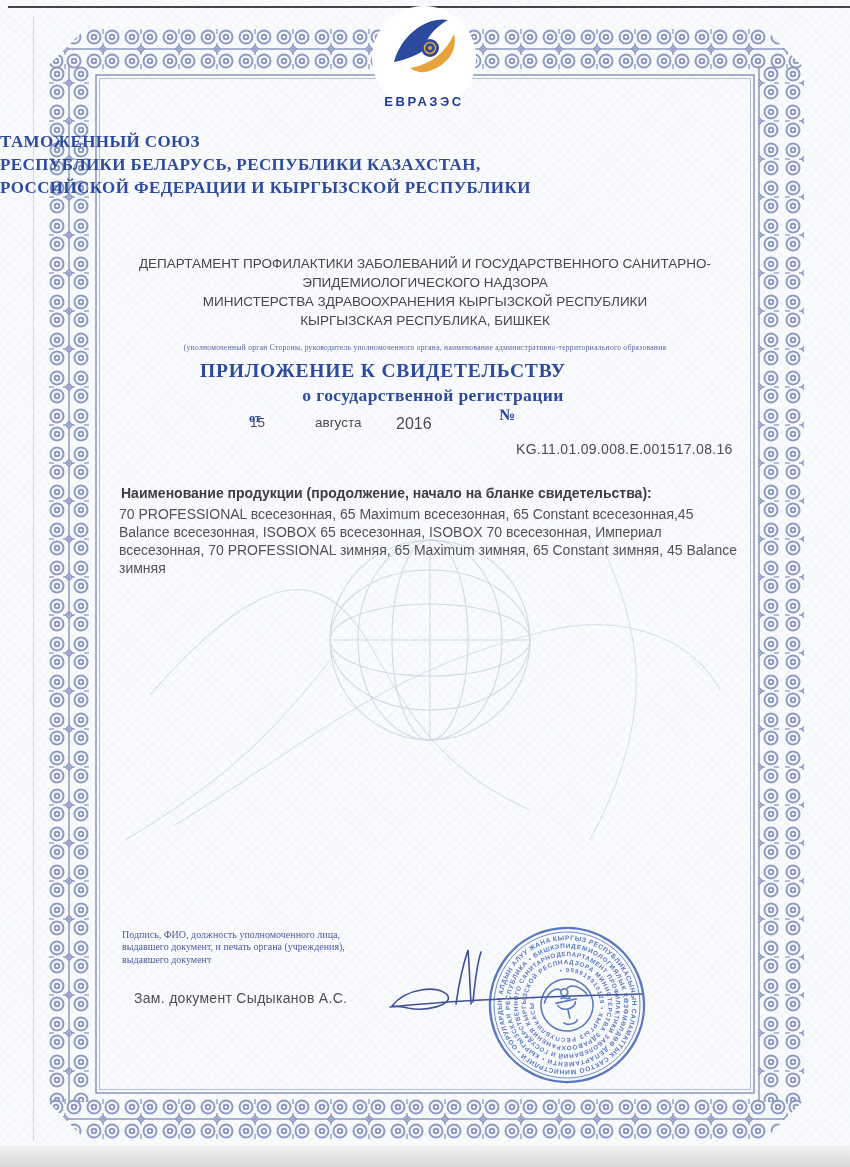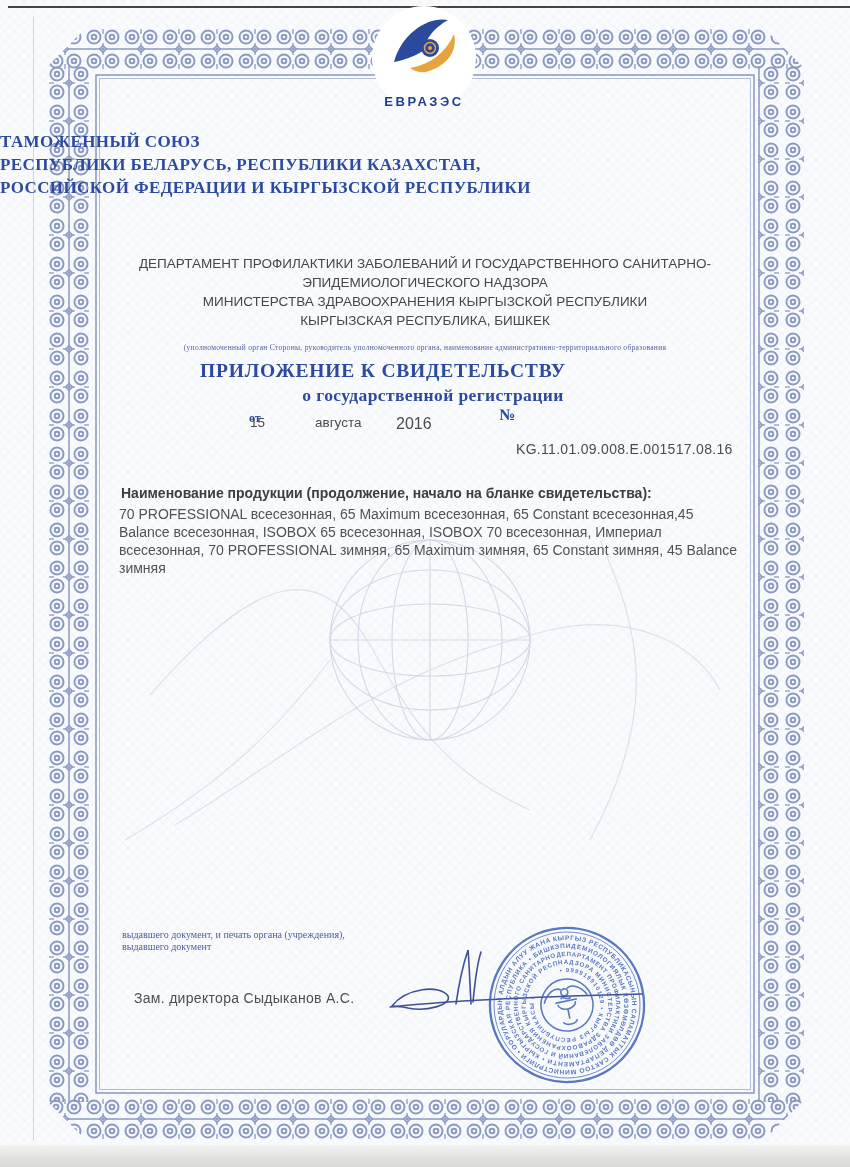--- a/index.html
+++ b/index.html
@@ -180,24 +180,25 @@
   <div class="abs date-day">15</div>
   <div class="abs date-month">августа</div>
   <div class="abs date-year">2016</div>
   <div class="abs num-label">№</div>
   <div class="abs num-value">KG.11.01.09.008.E.001517.08.16</div>
 
   <div class="abs product-heading">Наименование продукции (продолжение, начало на бланке свидетельства):</div>
   <div class="abs product-body">70 PROFESSIONAL всесезонная, 65 Maximum всесезонная, 65 Constant всесезонная,45 Balance всесезонная, ISOBOX 65 всесезонная, ISOBOX 70 всесезонная, Империал всесезонная, 70 PROFESSIONAL зимняя, 65 Maximum зимняя, 65 Constant зимняя, 45 Balance зимняя</div>
 
   <div class="abs sig-caption">
+    <div>Подпись, ФИО, должность уполномоченного лица,</div>
     <div>выдавшего документ, и печать органа (учреждения),</div>
     <div>выдавшего документ</div>
   </div>
-  <div class="abs signatory">Зам. директора Сыдыканов А.С.</div>
+  <div class="abs signatory">Зам. документ Сыдыканов А.С.</div>
 
   <svg class="abs ink" width="280" height="92" viewBox="0 0 280 92">
     <g fill="none" stroke="#2b3f8c" stroke-width="1.6" opacity="0.9" stroke-linecap="round">
       <path d="M14,78 C28,60 62,56 70,68 C74,77 48,84 30,80 C22,78 16,79 14,78"></path>
       <path d="M78,76 C82,48 88,28 90,22 C91,32 92,58 93,76"></path>
       <path d="M95,74 C98,42 101,30 103,24"></path>
       <path d="M12,79 C80,72 180,68 264,66"></path>
     </g>
   </svg>
 

